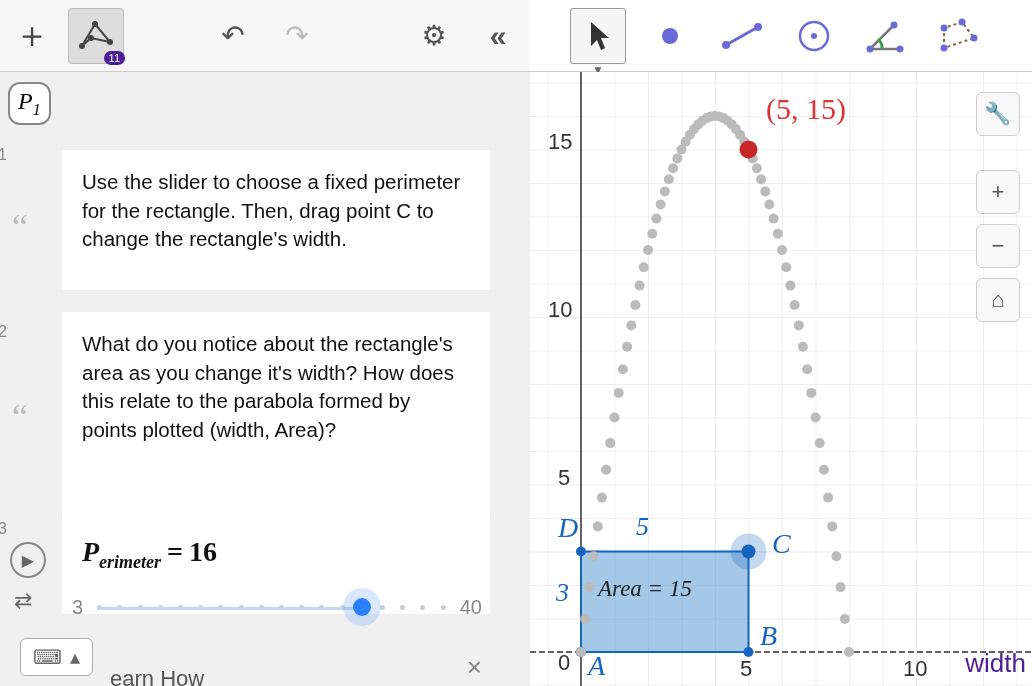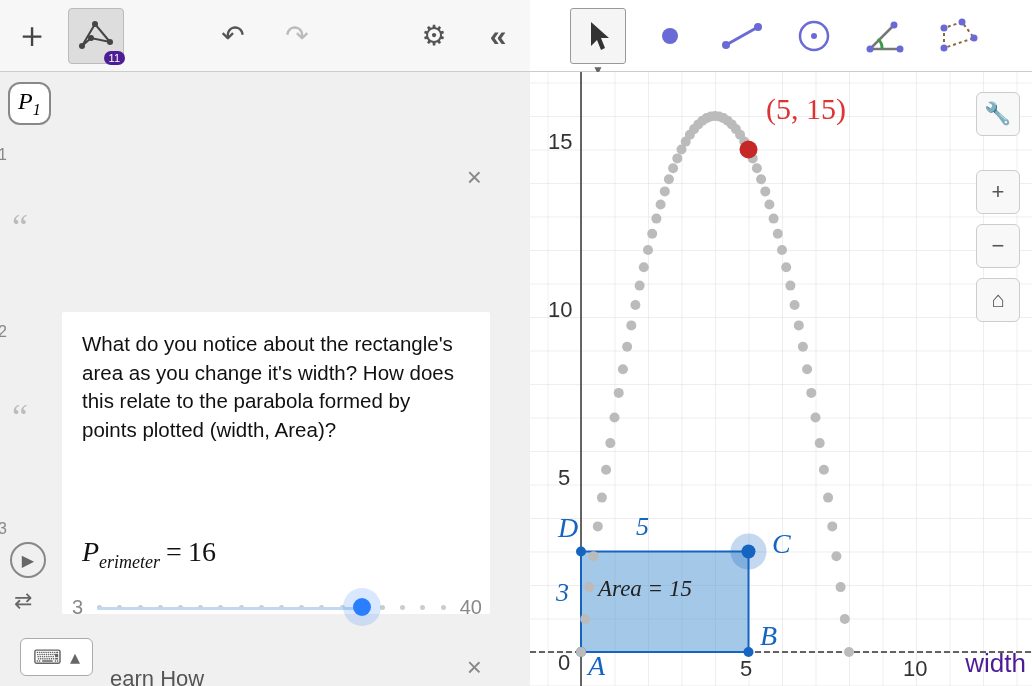--- a/index.html
+++ b/index.html
@@ -31,21 +31,21 @@
 .rownum { position: absolute; left: -2px; color: #888; font-size: 16px; }
 .quote-mark { position: absolute; left: 12px; color: #bbb; font-size: 36px; font-family: Georgia, serif; }
 .row { position: absolute; left: 62px; right: 40px; background: #fff; border-radius: 2px; }
 .row1 { top: 78px; height: 140px; }
 .row2 { top: 240px; height: 204px; }
 .row3 { top: 442px; height: 100px; }
 .row-text { padding: 18px 20px 18px 20px; font-size: 20.5px; line-height: 1.4; color: #111; }
 .close-x { position: absolute; right: 48px; color: #888; font-size: 26px; font-weight: 400; cursor: pointer; }
 .play-btn { position: absolute; left: 10px; width: 36px; height: 36px; border: 2px solid #888; border-radius: 50%; display: flex; align-items: center; justify-content: center; color: #666; font-size: 16px; cursor: pointer; }
 .anim-icon { position: absolute; left: 14px; color: #666; font-size: 22px; }
-.perimeter-eq { font-family: 'Times New Roman', serif; font-size: 28px; font-style: italic; }
+.perimeter-eq { font-family: 'Times New Roman', serif; font-size: 28px; font-style: italic; font-weight: bold; }
 .perimeter-eq sub { font-size: 18px; }
 .perimeter-eq .eq { font-style: normal; padding: 0 6px; }
 .perimeter-eq .val { font-style: normal; }
 .slider-row { position: absolute; left: 72px; right: 48px; display: flex; align-items: center; }
 .slider-label { font-size: 20px; color: #888; }
 .slider-track { position: relative; flex: 1; height: 6px; margin: 0 14px; }
 .slider-dots { position: absolute; inset: 0; display: flex; justify-content: space-between; align-items: center; }
 .slider-dot { width: 5px; height: 5px; background: #ccc; border-radius: 50%; }
 .slider-bar { position: absolute; left: 0; top: 2px; height: 3px; background: #c0d9f0; border-radius: 3px; }
 .slider-thumb { position: absolute; top: -7px; width: 18px; height: 18px; background: #2a7fff; border-radius: 50%; transform: translateX(-50%); }
@@ -145,20 +145,23 @@
 </div>
 
 <div class="left-panel">
   <div class="badge-p1">
     <span>P</span><sub>1</sub>
   </div>
 
   <div class="rownum" style="top:74px">1</div>
   <div class="quote-mark" style="top:134px">“</div>
   <span class="close-x" style="top:90px">×</span>
+  <div class="row row1">
+    <div class="row-text">Use the slider to choose a fixed perimeter for the rectangle. Then, drag point C to change the rectangle's width.</div>
+  </div>
 
   <div class="rownum" style="top:251px">2</div>
   <div class="quote-mark" style="top:324px">“</div>
   <span class="close-x" style="top:258px">×</span>
   <div class="row row2">
     <div class="row-text">What do you notice about the rectangle's area as you change it's width? How does this relate to the parabola formed by points plotted (width, Area)?</div>
   </div>
 
   <div class="rownum" style="top:448px">3</div>
   <div class="play-btn" style="top:470px">

